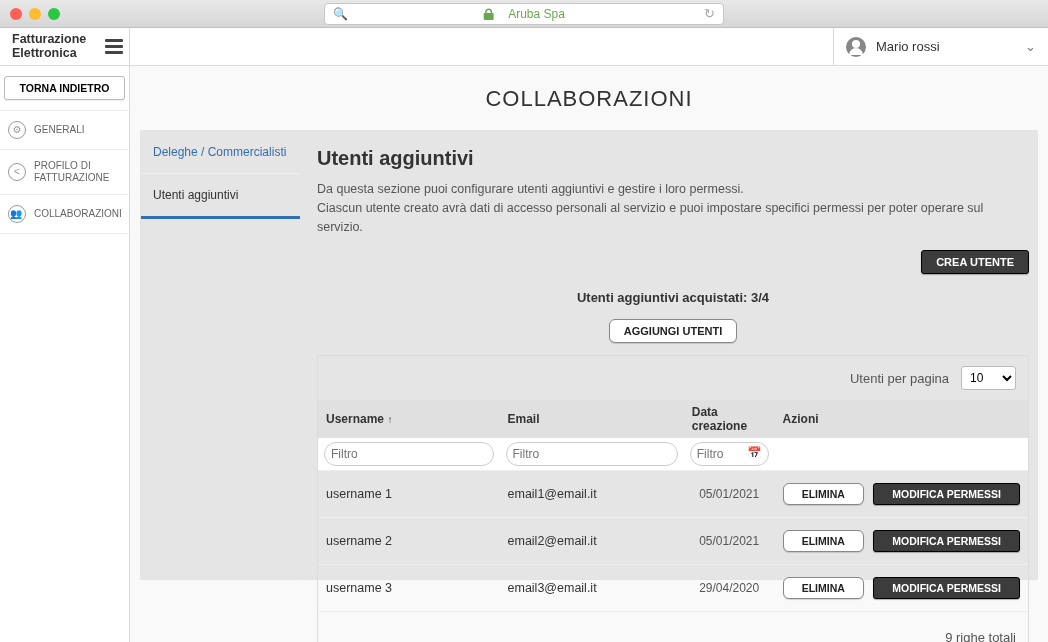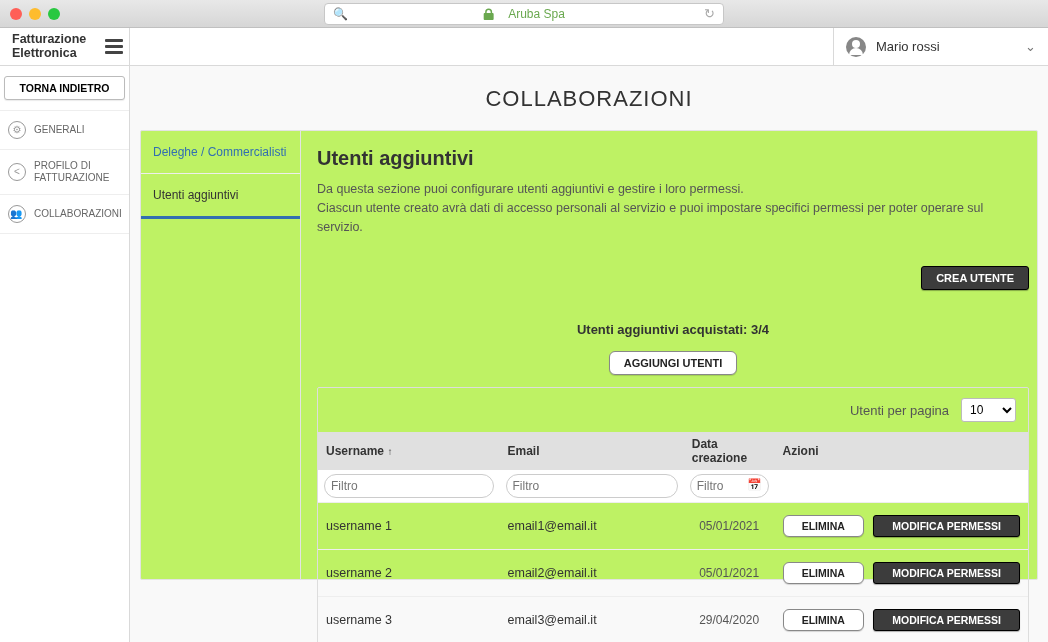--- a/index.html
+++ b/index.html
@@ -146,21 +146,21 @@
   }
   .page-title {
     text-align:center;
     font-size:22px;
     font-weight:400;
     letter-spacing:1px;
     margin:10px 0 18px;
     color:#333;
   }
   .card {
-    background:#bef264;
+    background:#e5e5e5;
     border:1px solid #e3e3e3;
     border-radius:2px;
     display:flex;
     height:450px;
   }
   .left-col {
     width:160px;
     border-right:1px solid #e3e3e3;
     display:flex;flex-direction:column;
   }
@@ -175,21 +175,21 @@
     color:#333;
     font-weight:500;
     border-bottom:3px solid #326fb1;
   }
   .tab:not(.active){ border-bottom:1px solid #eee; }
 
   .content { flex:1; padding:16px 8px 8px 16px; display:flex; flex-direction:column; }
   .section-title { font-size:20px; font-weight:600; margin-bottom:10px; }
   .desc { font-size:12.5px; color:#555; line-height:1.5; margin-bottom:10px; }
 
-  .btn-row { display:flex; justify-content:flex-end; gap:10px; align-items:center; margin:20px 0; }
+  .btn-row { display:flex; justify-content:flex-end; gap:10px; align-items:center; margin:4px 0; }
   .btn-dark {
     background:#3c3c3c;color:#fff;border:1px solid #000;
     font-size:11px;font-weight:700;padding:5px 14px;border-radius:3px;cursor:pointer;
     box-shadow:0 1px 1px rgba(0,0,0,0.3);
   }
   .btn-light {
     background:#fff;color:#222;border:1px solid #888;
     font-size:11px;font-weight:700;padding:5px 14px;border-radius:6px;cursor:pointer;
     box-shadow:0 1px 1px rgba(0,0,0,0.15);
   }

